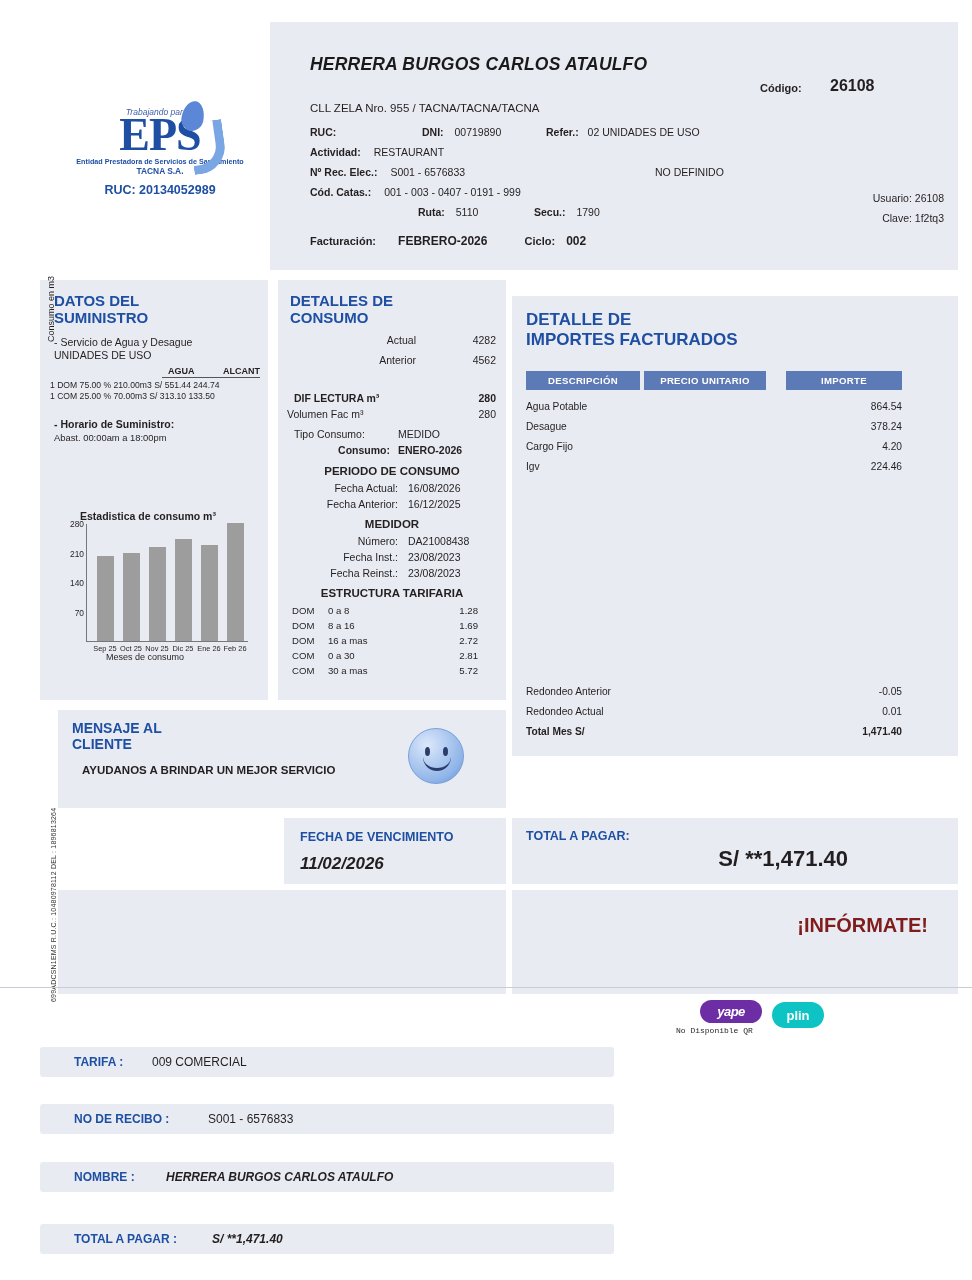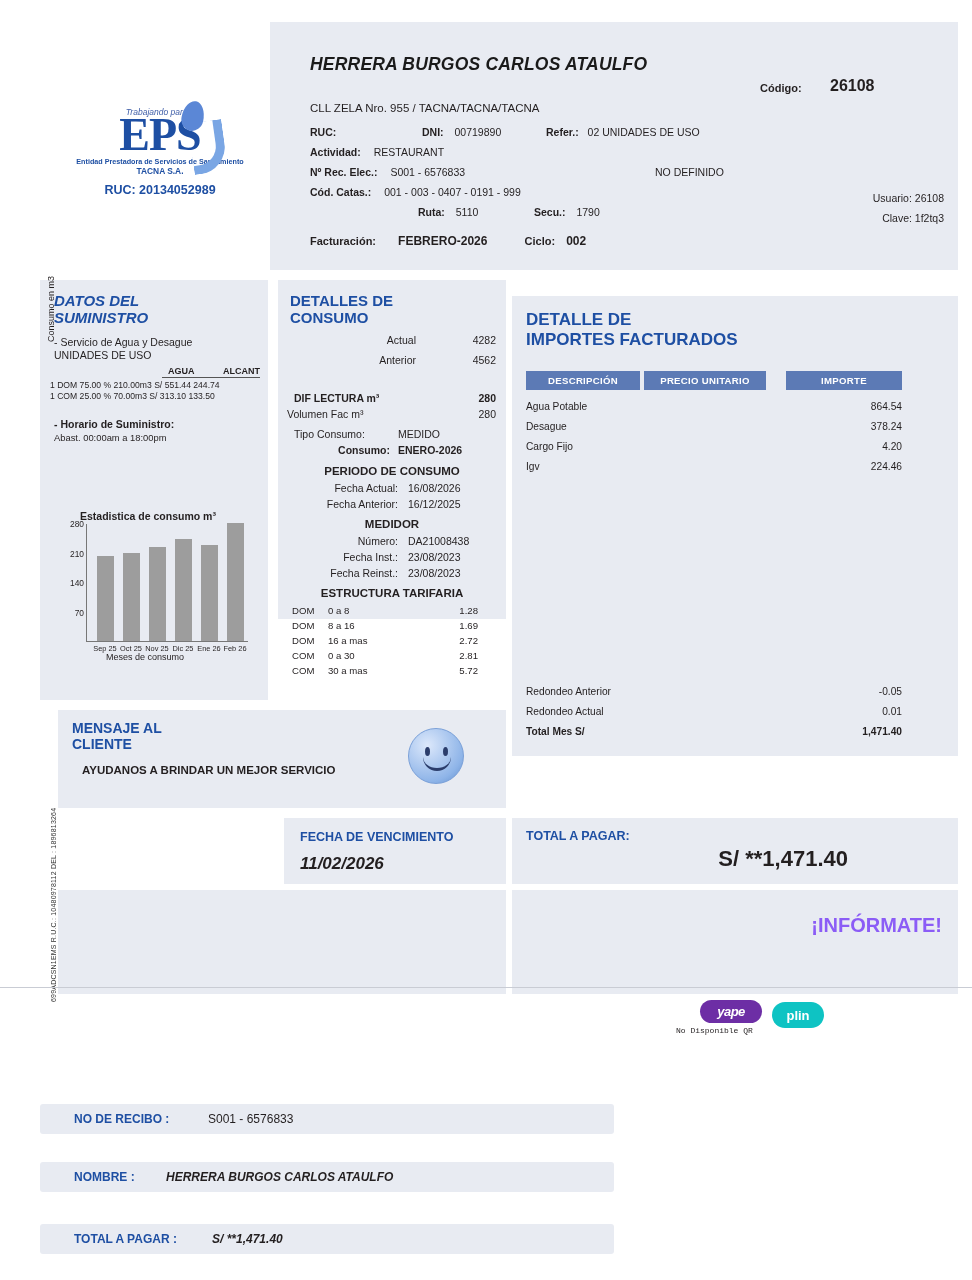--- a/index.html
+++ b/index.html
@@ -54,21 +54,21 @@
   }
   .drop2 {
     position:absolute; left:131px; top:14px; width:34px; height:52px;
     border-right:9px solid #7aa6e4; border-bottom:9px solid #7aa6e4;
     border-radius:0 0 28px 0; transform:rotate(-8deg);
   }
 
   
   .datos { position:absolute; left:40px; top:268px; width:228px; height:420px; background:#e8ebf2; }
   .h-blue { color:#1e4fa3; font-weight:bold; }
-  .datos-title { position:absolute; left:14px; top:12px; font-size:15px; line-height:17px;font-style:italic; }
+  .datos-title { position:absolute; left:14px; top:12px; font-size:15px; line-height:17px; }
   .datos-l1 { position:absolute; left:14px; top:56px; font-size:10.5px; }
   .datos-l2 { position:absolute; left:14px; top:69px; font-size:10.5px; }
   .uu-head { position:absolute; left:128px; top:86px; font-size:9px; font-weight:bold; }
   .uu-head2 { position:absolute; left:183px; top:86px; font-size:9px; font-weight:bold; }
   .uu-rule { position:absolute; left:122px; top:97px; width:98px; border-top:1px solid #555; }
   .uu-r1 { position:absolute; left:10px; top:100px; font-size:8.6px; }
   .uu-r2 { position:absolute; left:10px; top:111px; font-size:8.6px; }
   .horario-t { position:absolute; left:14px; top:138px; font-size:10.5px; font-weight:bold; }
   .horario-v { position:absolute; left:14px; top:152px; font-size:9.4px; }
 
@@ -80,21 +80,21 @@
   
   .chart { position:absolute; left:58px; top:500px; width:198px; height:155px; }
   .chart-title { position:absolute; left:22px; top:-2px; font-size:10.5px; font-weight:bold; }
   .plot { position:absolute; left:28px; top:12px; width:162px; height:118px; border-left:1px solid #777; border-bottom:1px solid #777; }
   .bar { position:absolute; bottom:0; width:17px; background:#9d9d9d; }
   .ytick { position:absolute; right:100%; font-size:8.4px; transform:translateY(-50%); padding-right:3px; }
   .xtick { position:absolute; top:120px; font-size:7.4px; text-align:center; width:26px; }
   .xlab { position:absolute; left:48px; top:140px; font-size:9px; }
 
   
-  .det { position:absolute; left:278px; top:268px; width:228px; height:339px; background:#e8ebf2; }
+  .det { position:absolute; left:278px; top:268px; width:228px; height:420px; background:#e8ebf2; }
   .det-title { position:absolute; left:12px; top:12px; font-size:15px; line-height:17px; }
   .row { position:absolute; font-size:10.5px; width:214px; left:8px; }
   .row .k { position:absolute; left:0; width:130px; text-align:right; }
   .row .v { position:absolute; left:140px; width:70px; text-align:right; }
   .ctr { position:absolute; width:228px; left:0; text-align:center; font-weight:bold; font-size:11.5px; }
   .tar { position:absolute; font-size:9.6px; }
   .tar .a { position:absolute; left:0; }
   .tar .b { position:absolute; left:36px; }
   .tar .c { position:absolute; left:130px; width:56px; text-align:right; }
 
@@ -128,21 +128,21 @@
   .fe { position:absolute; left:58px; top:806px; width:218px; height:66px; background:#e8ebf2; }
   .fv { position:absolute; left:284px; top:806px; width:222px; height:66px; background:#e8ebf2; }
   .f-lbl { position:absolute; left:16px; top:12px; font-size:12.5px; font-weight:bold; color:#1e4fa3; }
   .f-val { position:absolute; left:16px; top:36px; font-size:17px; font-weight:bold; font-style:italic; }
 
   .tp { position:absolute; left:512px; top:806px; width:446px; height:66px; background:#e8ebf2; }
   .tp-lbl { position:absolute; left:14px; top:11px; font-size:12.5px; font-weight:bold; color:#1e4fa3; }
   .tp-val { position:absolute; right:110px; top:28px; font-size:22px; font-weight:bold; }
 
   .info { position:absolute; left:512px; top:878px; width:446px; height:104px; background:#e8ebf2; }
-  .info-txt { position:absolute; right:16px; top:24px; font-size:20px; font-weight:bold; color:#8b5cf6; }
+  .info-txt { position:absolute; right:30px; top:24px; font-size:20px; font-weight:bold; color:#7f1d1d; }
   .blank { position:absolute; left:58px; top:878px; width:448px; height:104px; background:#e8ebf2; }
 
   
   .vtxt {
     position:absolute; left:50px; top:990px; font-size:7px; white-space:nowrap;
     transform:rotate(-90deg); transform-origin:left top; letter-spacing:.2px; color:#333;
   }
 
   
   .pay { position:absolute; left:700px; top:988px; width:140px; height:50px; }
@@ -436,20 +436,24 @@
   <div class="vtxt">699ADCSN1EMS  R.U.C.: 10480978112 DEL : 1896813264</div>
 
   <div class="pay">
     <div class="yape">yape</div>
     <div class="plin">plin</div>
     <div class="qr-note">No Disponible QR</div>
   </div>
 
   <div class="sep"></div>
 
+  <div class="stub" style="top:1035px;">
+    <span class="k">TARIFA :</span>
+    <span class="v" style="left:112px;">009 COMERCIAL</span>
+  </div>
   <div class="stub" style="top:1092px;">
     <span class="k">NO DE RECIBO :</span>
     <span class="v" style="left:168px;">S001 - 6576833</span>
   </div>
   <div class="stub" style="top:1150px;">
     <span class="k">NOMBRE :</span>
     <span class="vi" style="left:126px;">HERRERA BURGOS CARLOS ATAULFO</span>
   </div>
   <div class="stub" style="top:1212px;">
     <span class="k">TOTAL A PAGAR :</span>

